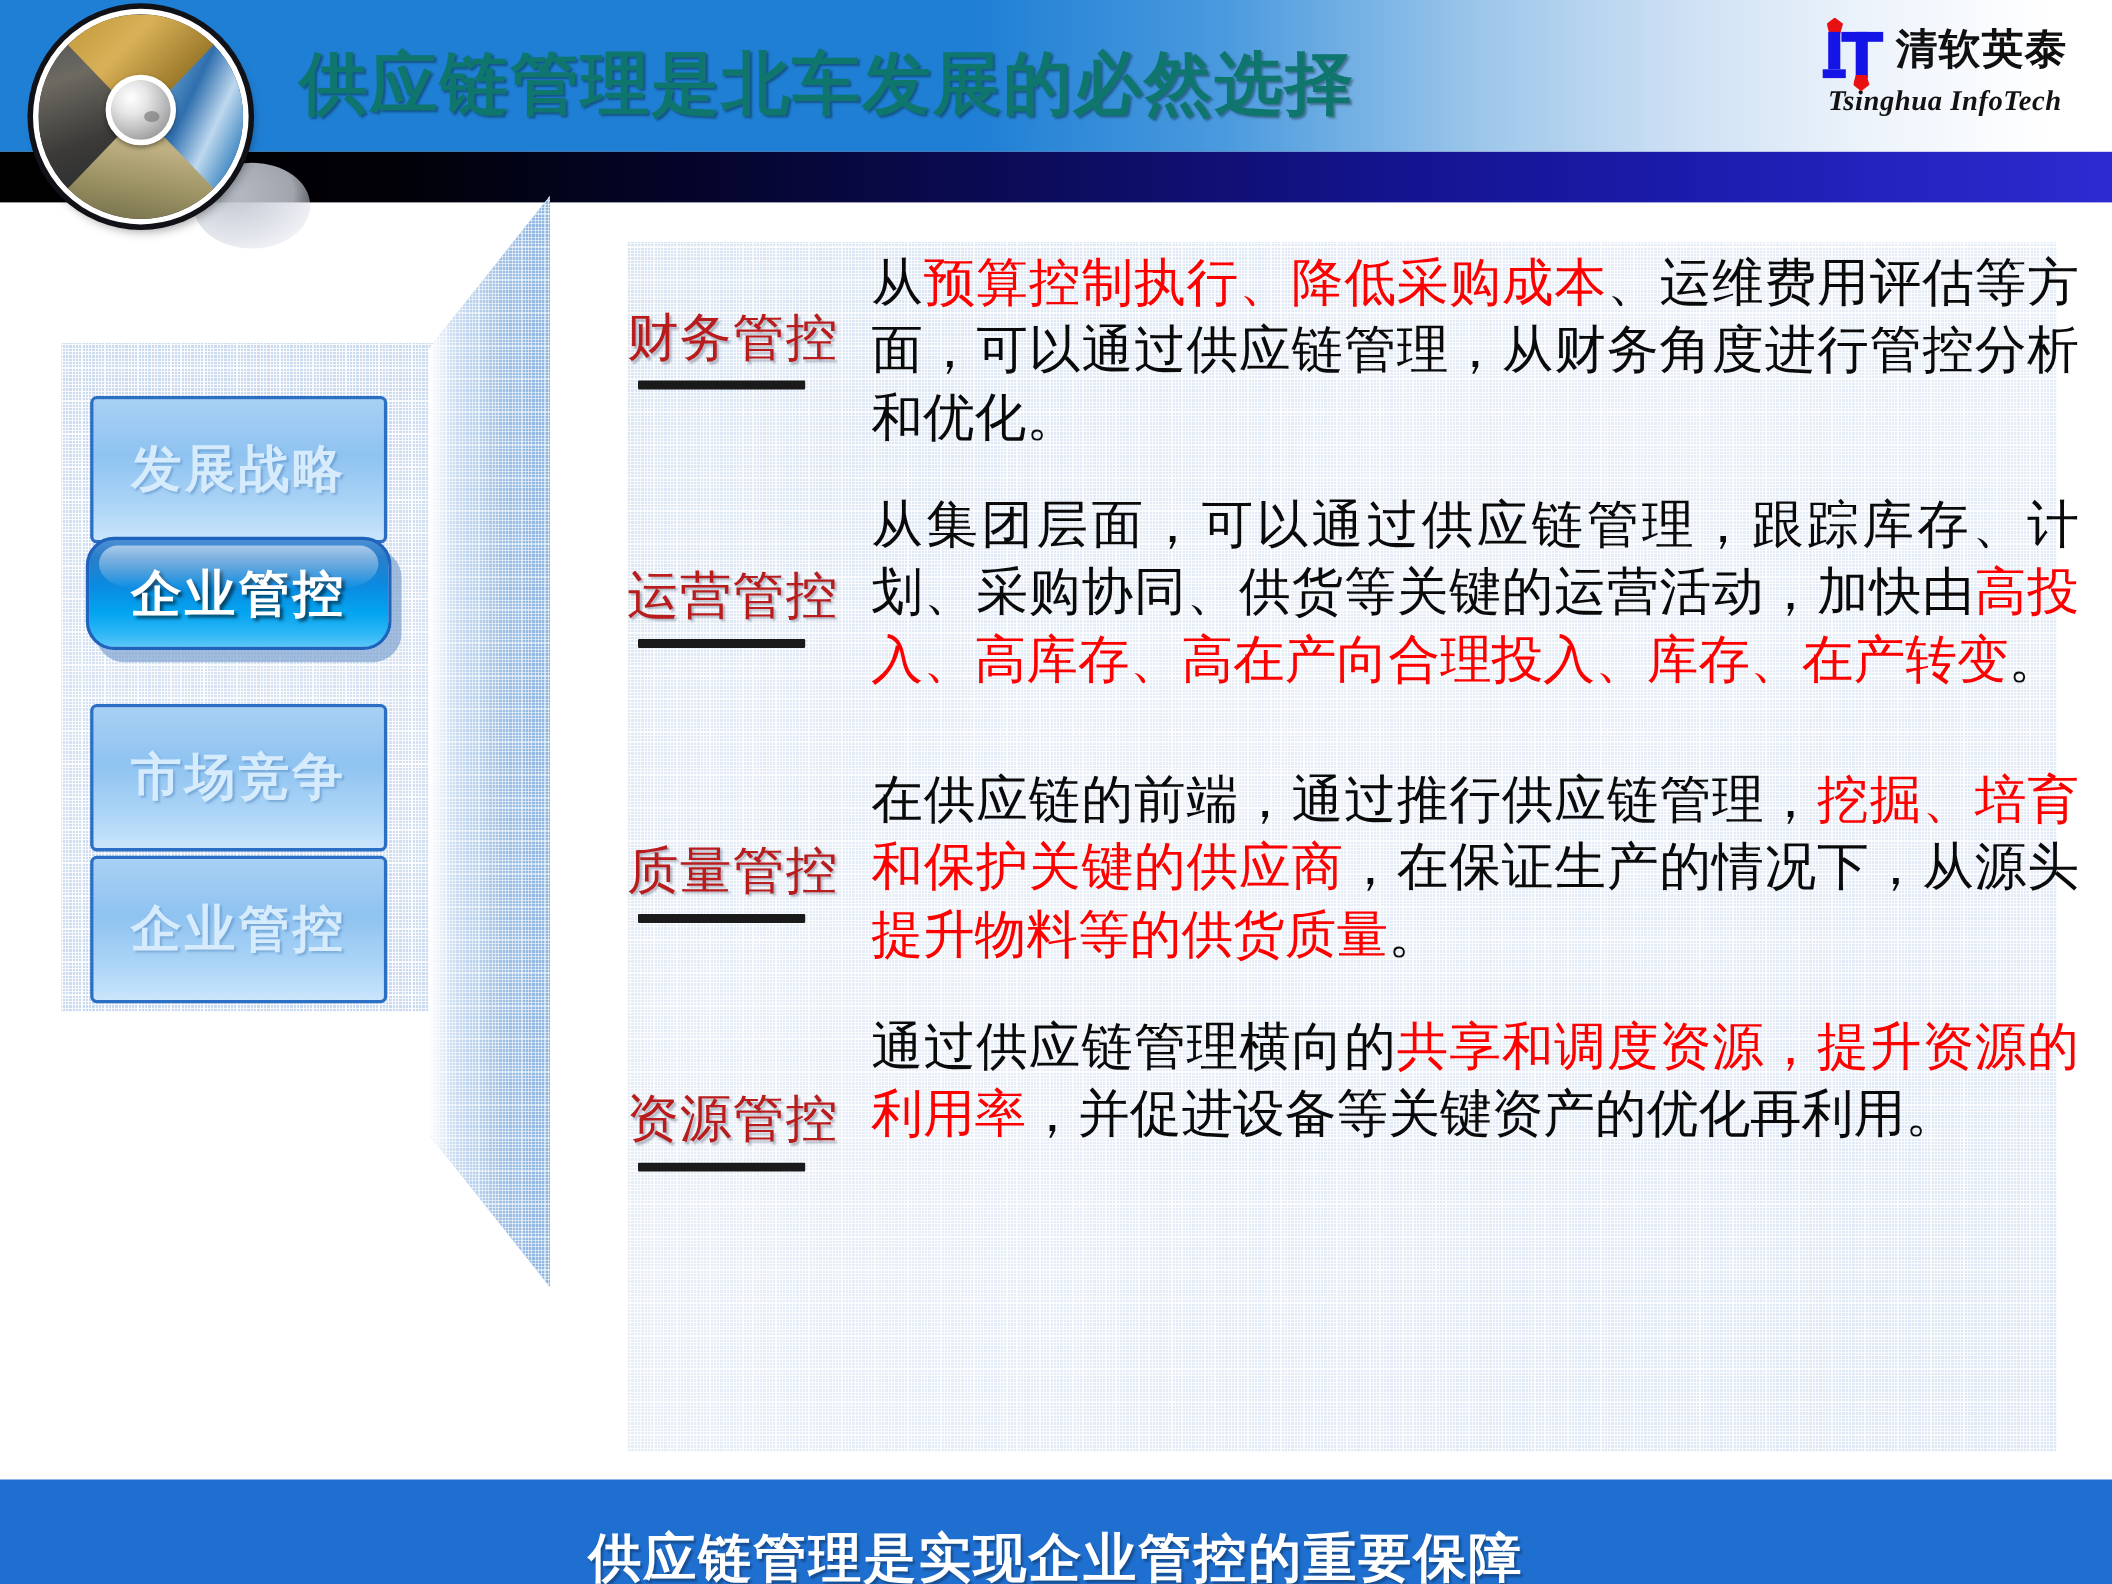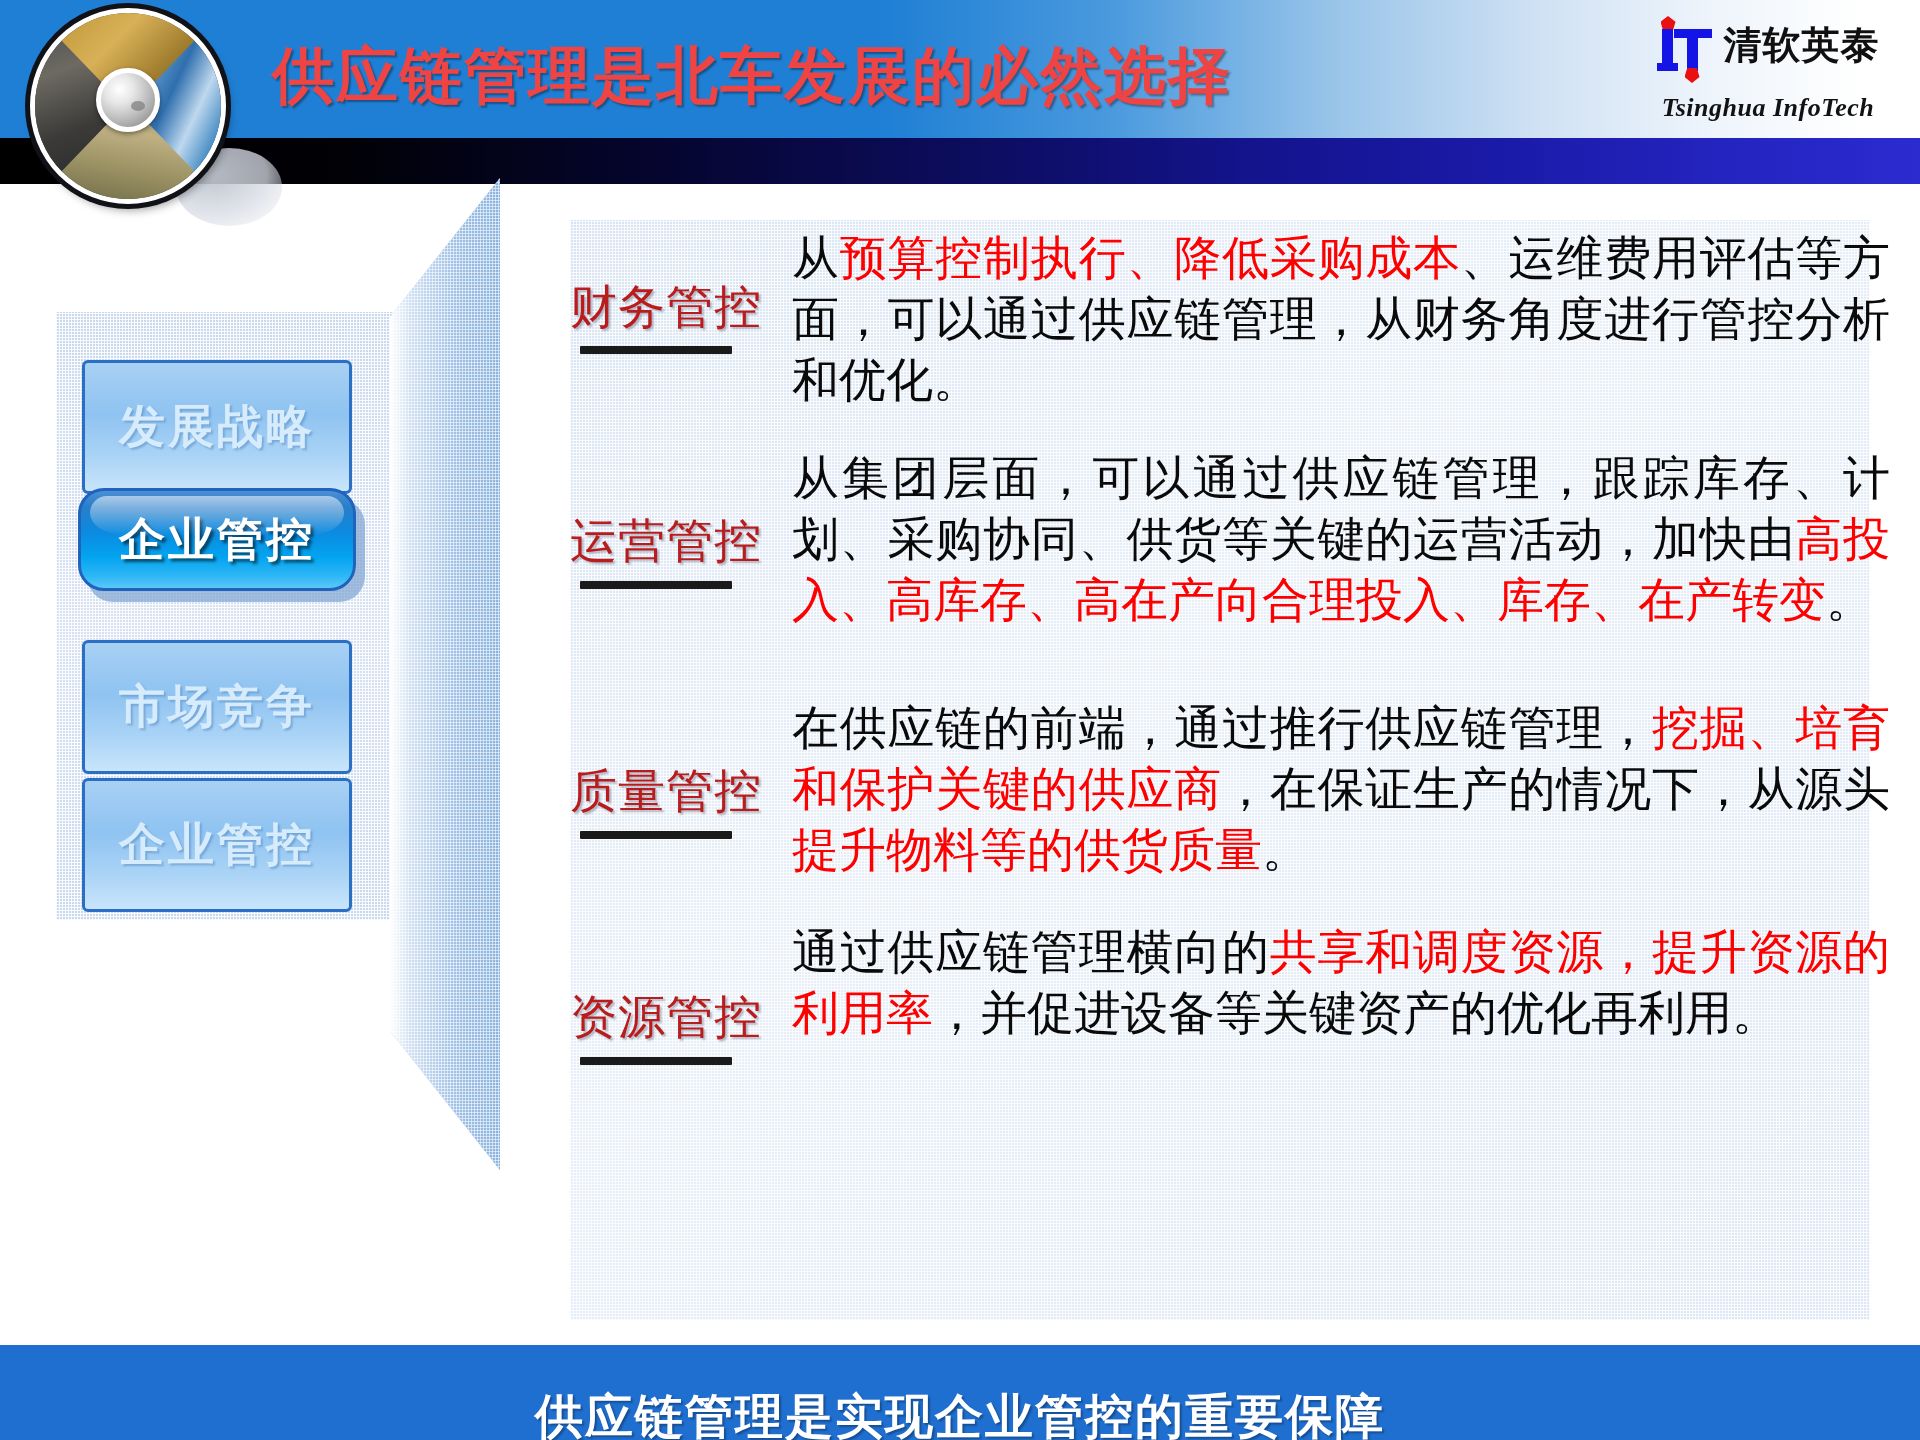--- a/index.html
+++ b/index.html
@@ -29,21 +29,21 @@
     width: 1920px; height: 46px;
     background: linear-gradient(to right,
        #000000 0%, #010106 18%, #05052e 34%, #0d0d63 52%,
        #14148f 66%, #1a1aa8 78%, #2424c0 90%, #2b2bd0 100%);
   }
   .header-title {
     position: absolute;
     left: 272px; top: 34px;
     font-size: 62px;
     font-weight: bold;
-    color: #ef4444;
+    color: #0f766e;
     letter-spacing: 2px;
     font-family: "Liberation Sans", "DejaVu Sans", sans-serif;
     text-shadow: 2px 2px 2px rgba(0,0,0,0.35);
     white-space: nowrap;
   }
 
   
   .logo-circle {
     position: absolute;
     left: 30px; top: 8px;
@@ -135,21 +135,21 @@
     position: absolute; left: 28px; top: 52px;
     width: 15px; height: 15px; background: #e81010;
     clip-path: polygon(18% 0, 82% 0, 100% 60%, 50% 100%, 0 60%);
   }
   .brand-cn {
     font-family: "Liberation Sans", "DejaVu Sans", sans-serif;
     font-size: 38px; font-weight: bold; color: #101010;
     letter-spacing: 1px; line-height: 1;
   }
   .brand-en {
-    margin-top: 17px;
+    margin-top: 1px;
     font-family: "Liberation Serif", "DejaVu Serif", serif;
     font-style: italic; font-weight: bold;
     font-size: 26px; color: #121212;
     letter-spacing: 0.5px;
   }
 
   
   .sidebar-panel {
     position: absolute;
     left: 56px; top: 312px;

